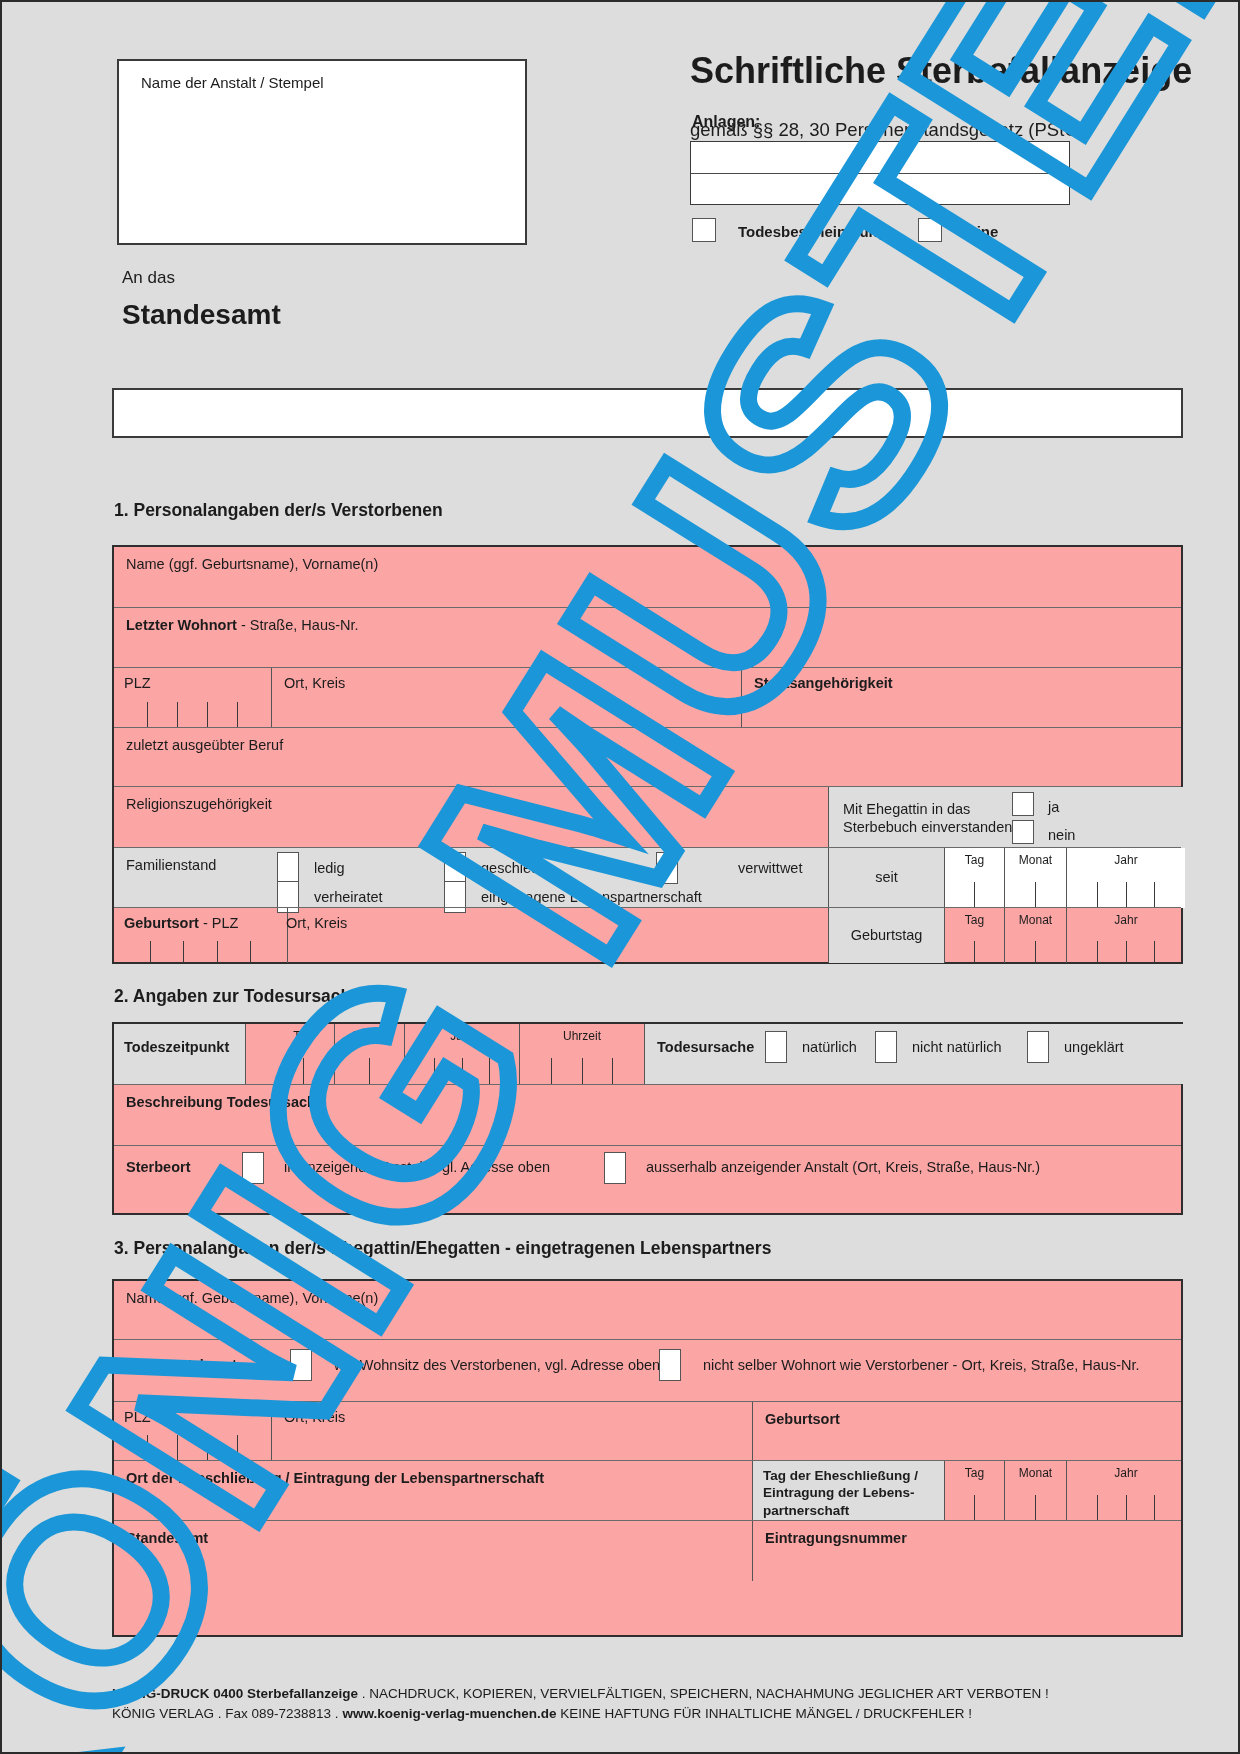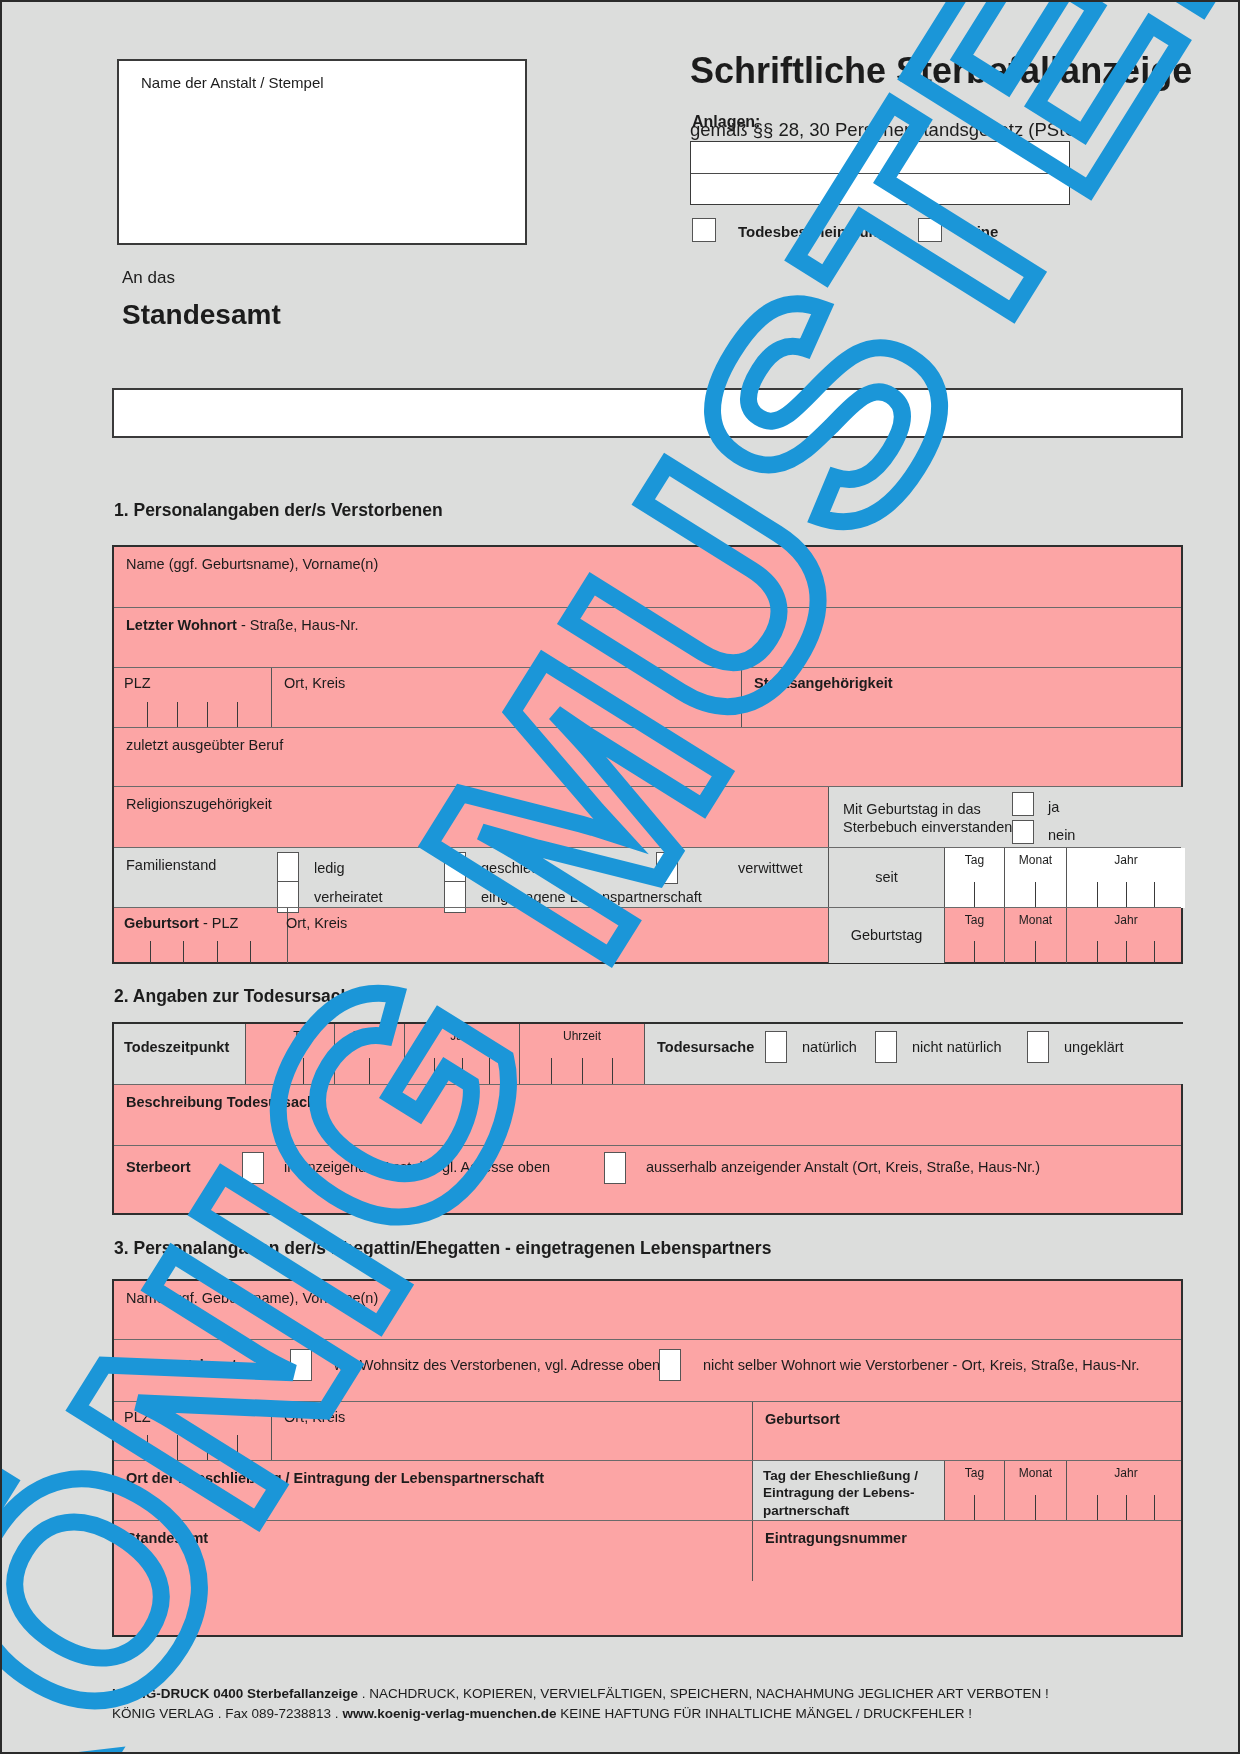--- a/index.html
+++ b/index.html
@@ -96,21 +96,21 @@
     <div class="row" style="top:180px;height:59px;">
       <div class="lbl" style="position:absolute;left:12px;top:8px;">zuletzt ausgeübter Beruf</div>
     </div>
 
     <div class="row" style="top:239px;height:61px;">
       <div class="cell" style="left:0;width:714px;">
         <div class="lbl" style="position:absolute;left:12px;top:8px;">Religionszugehörigkeit</div>
       </div>
       <div class="cell bl gray" style="left:714px;width:357px;">
         <div class="lbl" style="position:absolute;left:14px;top:13px;">
-          <span>Mit Geburtstag in das</span><br><span>Sterbebuch einverstanden</span>
+          <span>Mit Ehegattin in das</span><br><span>Sterbebuch einverstanden</span>
         </div>
         <span class="cb sq22" style="left:183px;top:5px;"></span>
         <div class="lbl" style="position:absolute;left:219px;top:11px;">ja</div>
         <span class="cb sq22" style="left:183px;top:33px;"></span>
         <div class="lbl" style="position:absolute;left:219px;top:39px;">nein</div>
       </div>
     </div>
 
     <div class="row gray" style="top:300px;height:60px;">
       <div class="lbl" style="position:absolute;left:12px;top:8px;">Familienstand</div>

